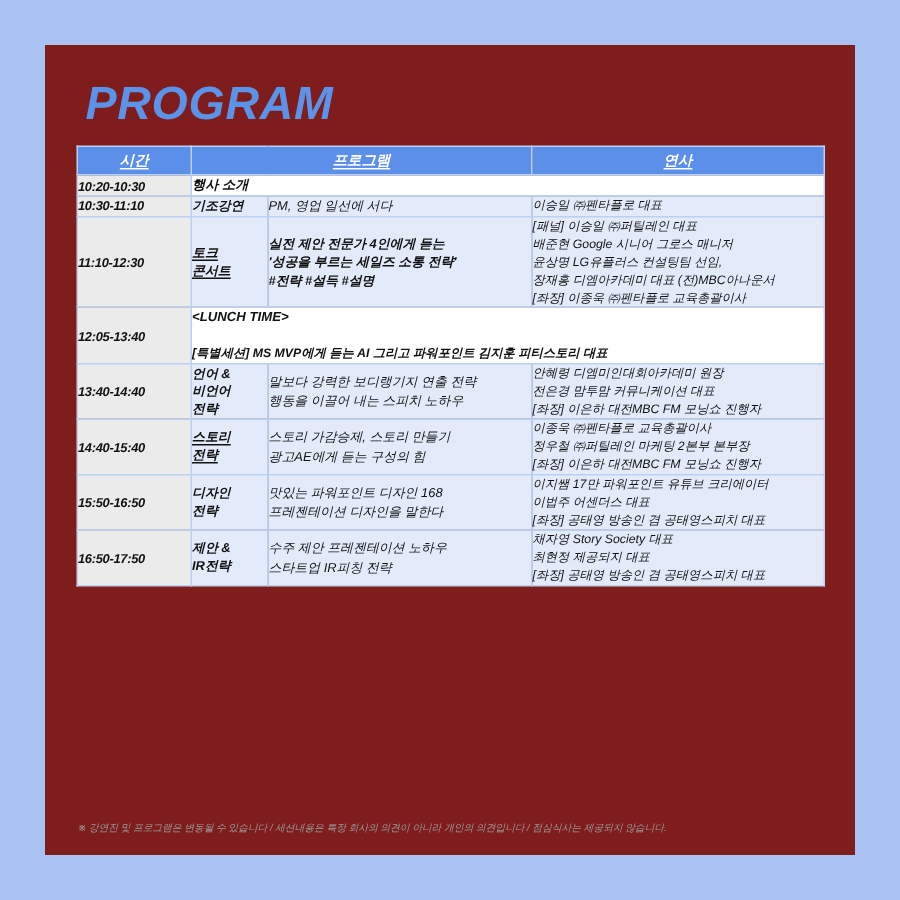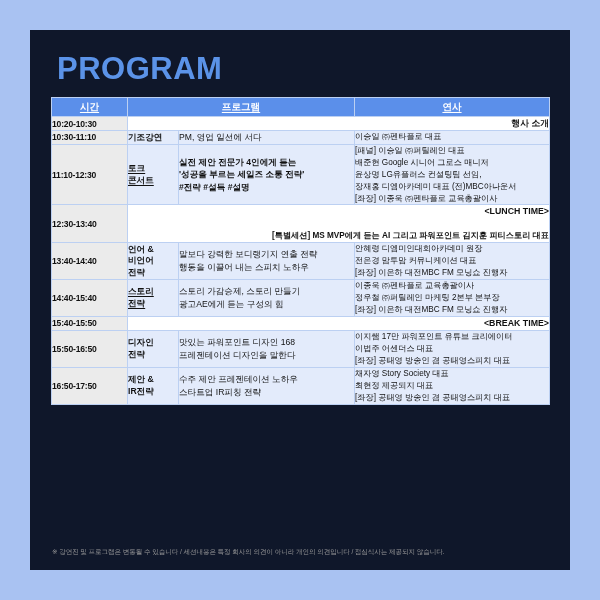--- a/index.html
+++ b/index.html
@@ -13,22 +13,23 @@
     background: #a9c2f2;
     font-family: "Liberation Sans", "DejaVu Sans", sans-serif;
     overflow: hidden;
   }
   #card {
     position: absolute;
     left: 30px;
     top: 30px;
     width: 540px;
     height: 540px;
-    background: #0f172a;
+    background: #7f1d1d;
     box-sizing: border-box;
+    font-style: italic;
   }
   #page-title {
     position: absolute;
     left: 27px;
     top: 21px;
     font-size: 31px;
     font-weight: bold;
     letter-spacing: 0.5px;
     color: #5b93e8;
     font-family: "Liberation Sans", "DejaVu Sans", sans-serif;
@@ -95,21 +96,21 @@
   td.prog.bold { font-weight: bold; }
   td.spk {
     background: #e3ebfb;
     padding: 4px 0 4px 12px;
     font-size: 8.2px;
     line-height: 1.46;
     color: #111;
   }
   td.full {
     background: #ffffff;
-    text-align: right;
+    text-align: left;
     font-weight: bold;
     font-size: 8.8px;
     line-height: 1.5;
     padding: 4px 0;
     color: #111;
   }
   td.full .sub { font-size: 8.2px; display: block; margin-top: 11px; }
   .line { display: block; }
   #footnote {
     position: absolute;
@@ -174,21 +175,21 @@
           </td>
           <td class="spk">
             <span class="line">[패널] 이승일 ㈜퍼틸레인 대표</span>
             <span class="line">배준현 Google 시니어 그로스 매니저</span>
             <span class="line">윤상명 LG유플러스 컨설팅팀 선임,</span>
             <span class="line">장재홍 디엠아카데미 대표 (전)MBC아나운서</span>
             <span class="line">[좌장] 이종욱 ㈜펜타플로 교육총괄이사</span>
           </td>
         </tr>
         <tr>
-          <td class="time">12:30-13:40</td>
+          <td class="time">12:05-13:40</td>
           <td colspan="3" class="full">
             <span class="line">&lt;LUNCH TIME&gt;</span>
             <span class="sub">[특별세션] MS MVP에게 듣는 AI 그리고 파워포인트  김지훈 피티스토리 대표</span>
           </td>
         </tr>
         <tr>
           <td class="time">13:40-14:40</td>
           <td class="cat">
             <span class="line">언어 &amp;</span>
             <span class="line">비언어</span>
@@ -214,26 +215,20 @@
             <span class="line">스토리 가감승제, 스토리 만들기</span>
             <span class="line">광고AE에게 듣는 구성의 힘</span>
           </td>
           <td class="spk">
             <span class="line">이종욱 ㈜펜타플로 교육총괄이사</span>
             <span class="line">정우철 ㈜퍼틸레인 마케팅 2본부 본부장</span>
             <span class="line">[좌장] 이은하 대전MBC FM 모닝쇼 진행자</span>
           </td>
         </tr>
         <tr>
-          <td class="time">15:40-15:50</td>
-          <td colspan="3" class="full">
-            <span class="line">&lt;BREAK TIME&gt;</span>
-          </td>
-        </tr>
-        <tr>
           <td class="time">15:50-16:50</td>
           <td class="cat">
             <span class="line">디자인</span>
             <span class="line">전략</span>
           </td>
           <td class="prog">
             <span class="line">맛있는 파워포인트 디자인 168</span>
             <span class="line">프레젠테이션 디자인을 말한다</span>
           </td>
           <td class="spk">

